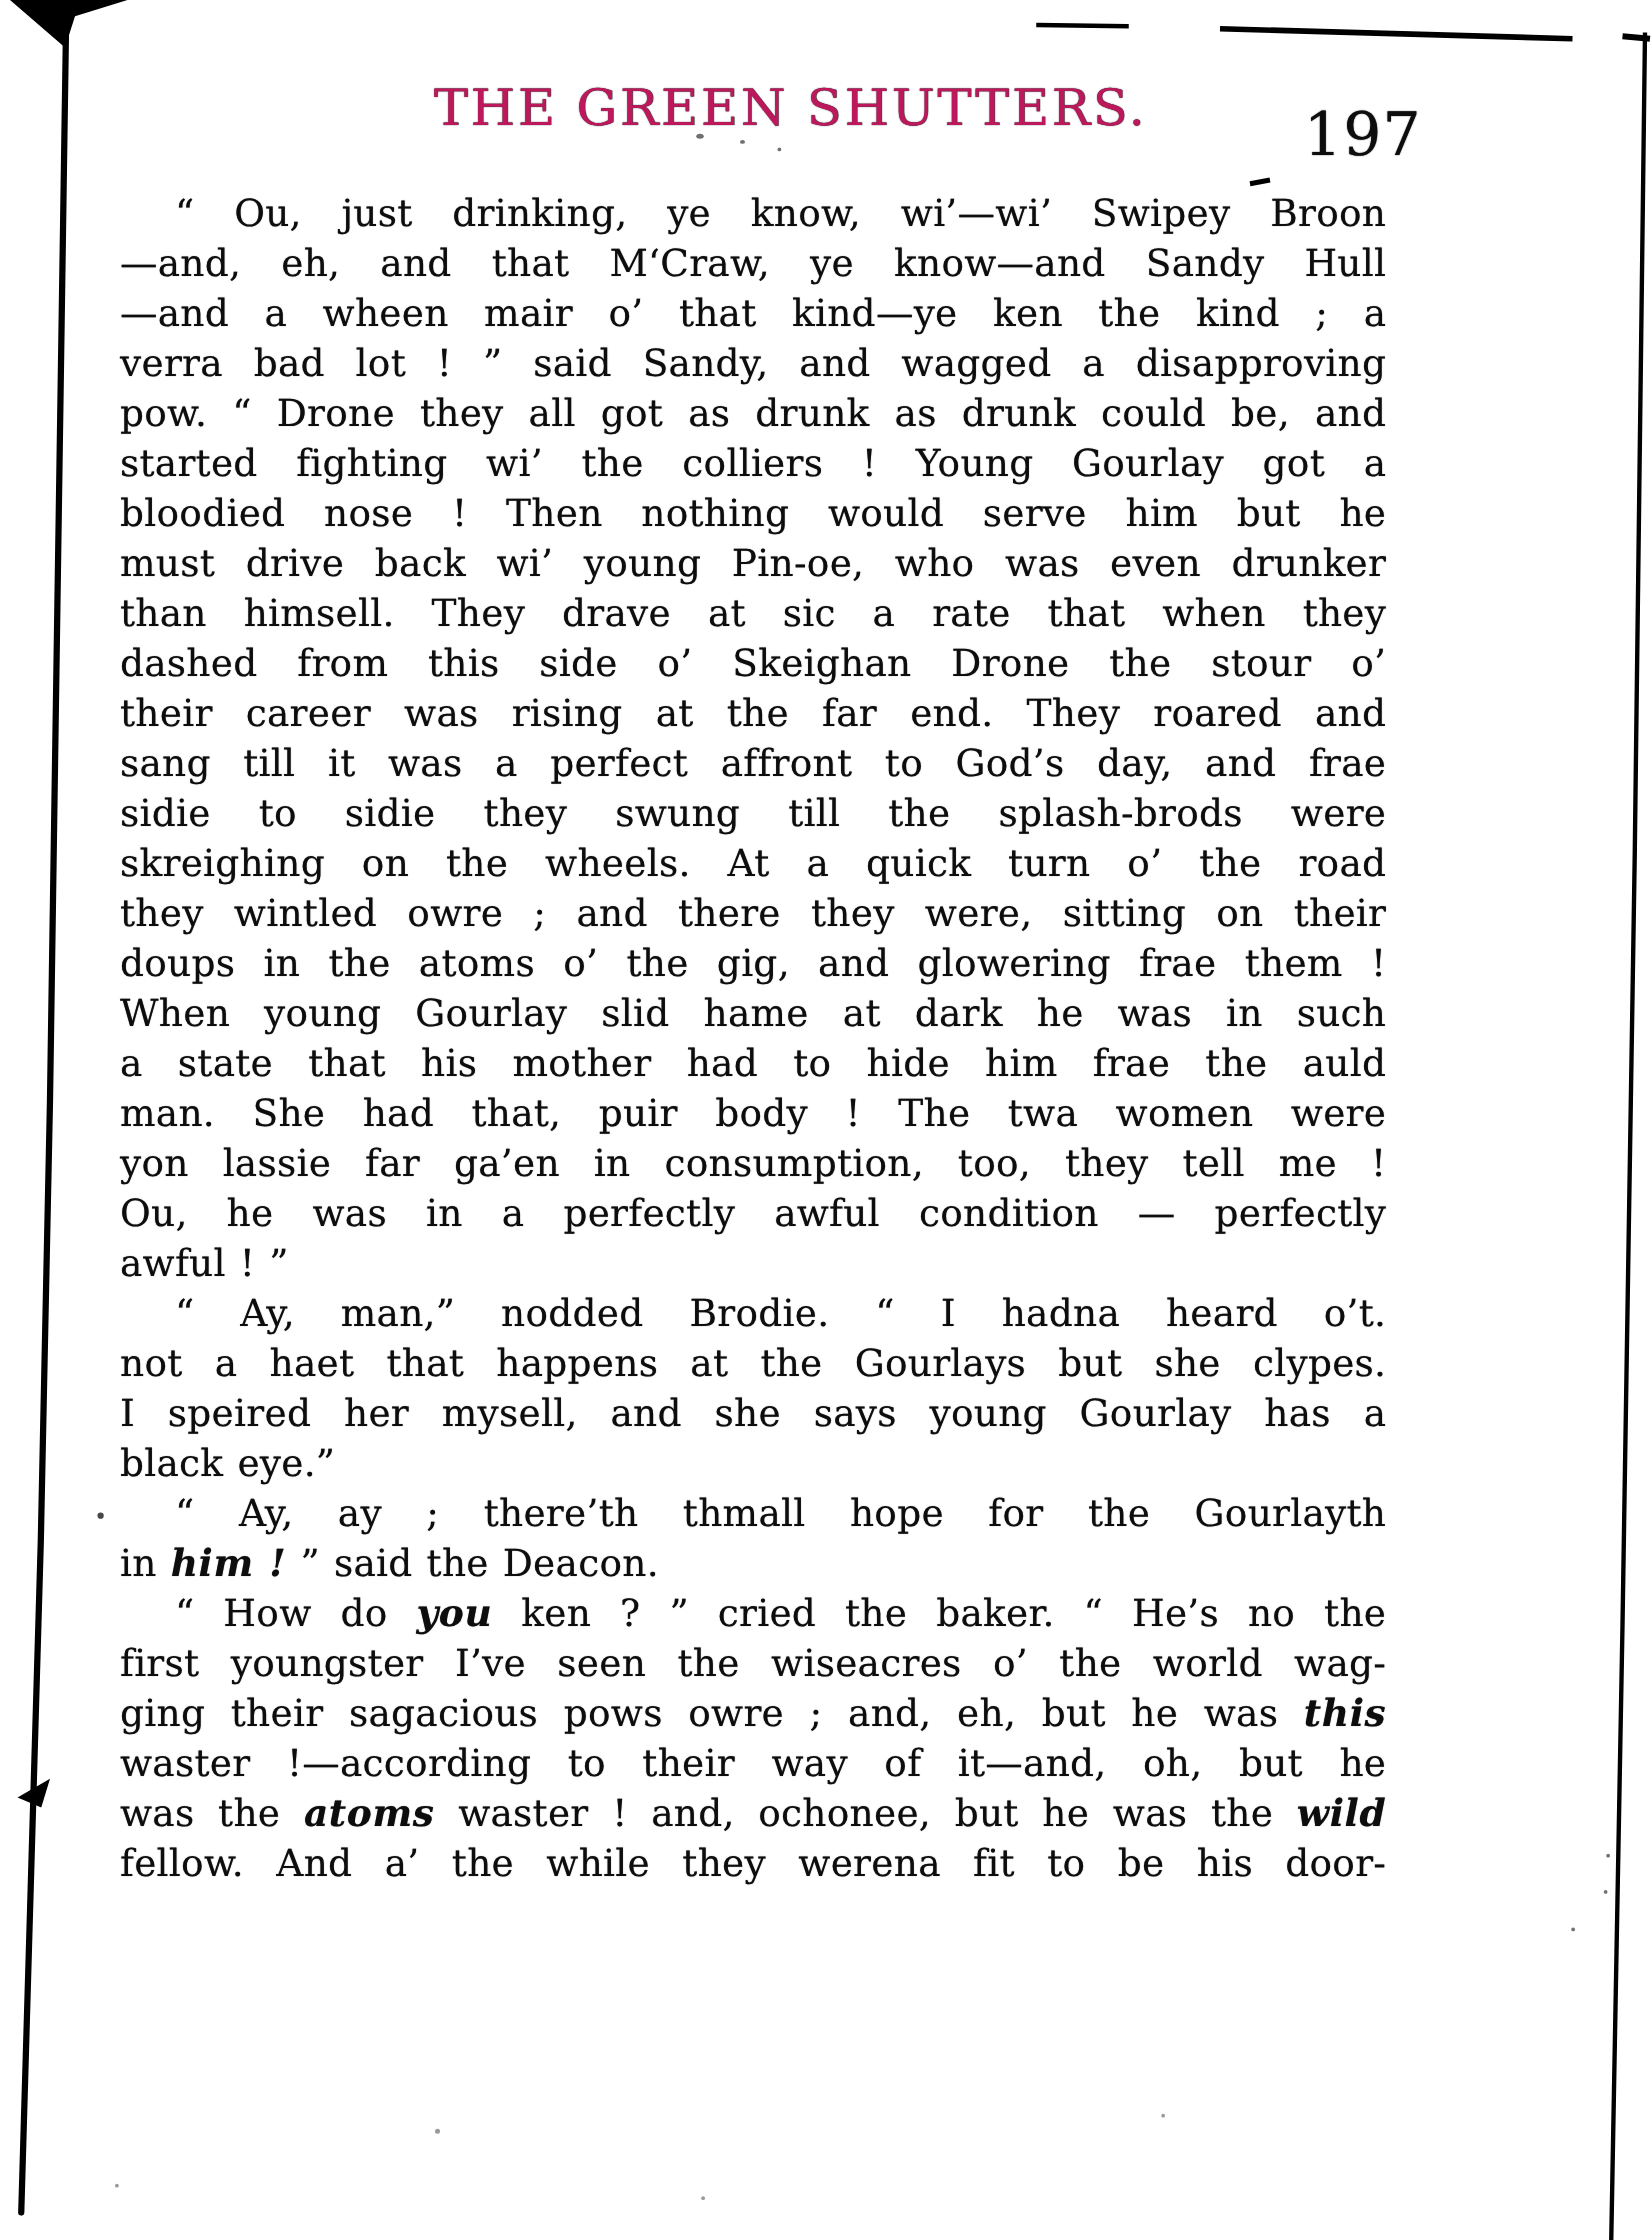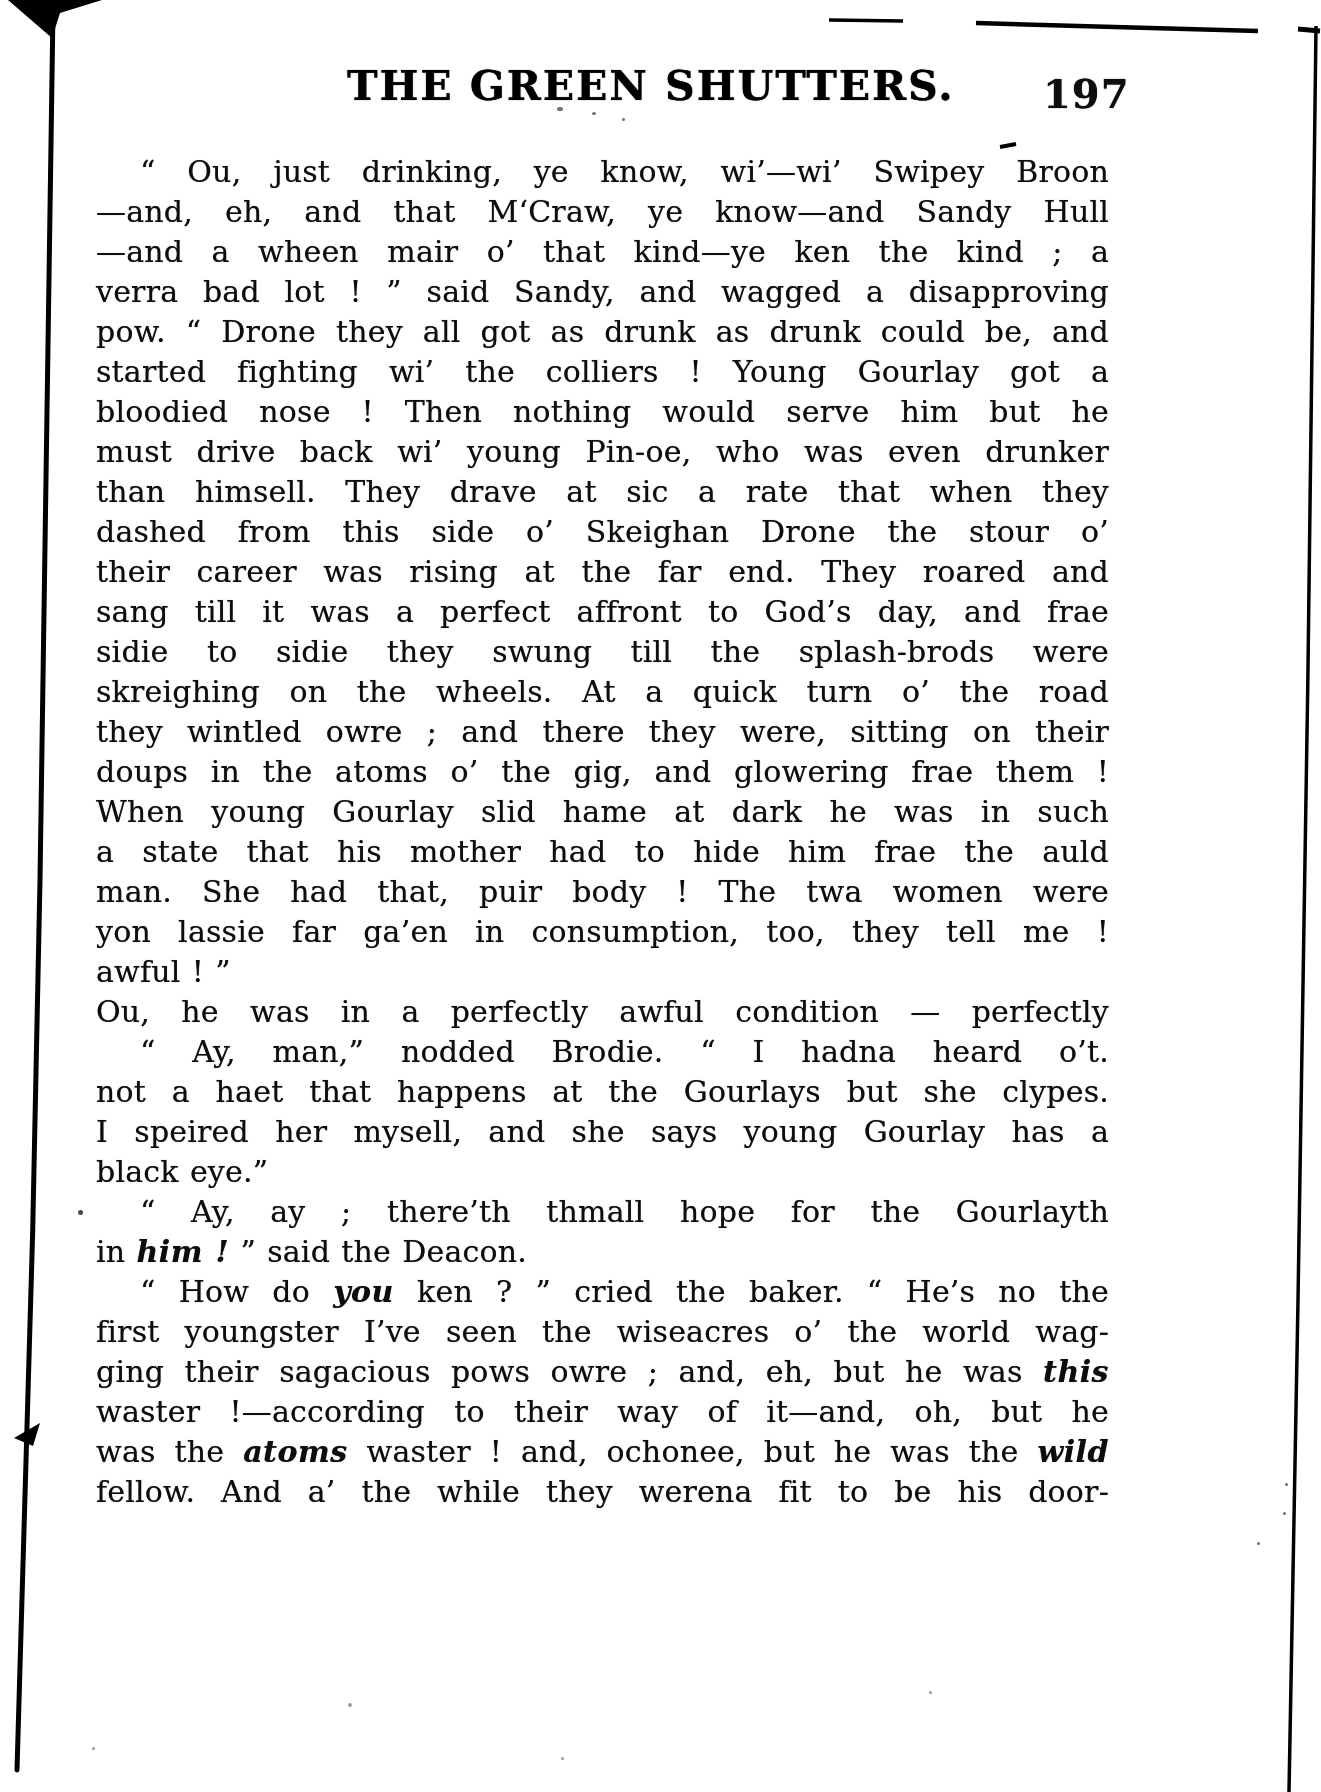--- a/index.html
+++ b/index.html
@@ -11,29 +11,29 @@
     font-family: "DejaVu Serif", "Liberation Serif", serif;
     color: #0d0d0d;
   }
   .page { position: absolute; inset: 0; background: #ffffff; }
 
   
   .header { position: absolute; top: 56px; left: 0; width: 100%; height: 70px; }
   .running-title {
     position: absolute; top: 6px; left: 347px; width: 516px;
     text-align: center;
-    font-size: 41px; font-weight: 700; letter-spacing: 2px;
-    color: #000000;
+    font-size: 41px; font-weight: 400; letter-spacing: 2px;
+    color: #be185d;
     text-shadow: 0 0 1px rgba(0,0,0,0.85), 0.5px 0.5px 0 rgba(0,0,0,0.5);
     transform: scaleY(0.98);
     white-space: nowrap;
   }
   .page-number {
-    position: absolute; top: 14px; left: 1043px;
-    font-size: 40px; font-weight: 700; letter-spacing: 1px;
+    position: absolute; top: 24px; left: 1043px;
+    font-size: 48px; font-weight: 400; letter-spacing: 1px;
     text-shadow: 0 0 1px rgba(0,0,0,0.9);
   }
 
   
   .text-block {
     position: absolute; top: 152px; left: 96px; width: 1013px;
     font-size: 30px;
     text-shadow: 0 0 0.8px rgba(0,0,0,0.6);
     word-spacing: 1.5px;
     letter-spacing: 0.2px;
@@ -94,22 +94,22 @@
         <div class="line">their career was rising at the far end. They roared and</div>
         <div class="line">sang till it was a perfect affront to God’s day, and frae</div>
         <div class="line">sidie to sidie they swung till the splash-brods were</div>
         <div class="line">skreighing on the wheels. At a quick turn o’ the road</div>
         <div class="line">they wintled owre ; and there they were, sitting on their</div>
         <div class="line">doups in the atoms o’ the gig, and glowering frae them !</div>
         <div class="line">When young Gourlay slid hame at dark he was in such</div>
         <div class="line">a state that his mother had to hide him frae the auld</div>
         <div class="line">man. She had that, puir body ! The twa women were</div>
         <div class="line">yon lassie far ga’en in consumption, too, they tell me !</div>
+        <div class="line">Ou, he was in a perfectly awful condition — perfectly</div>
         <div class="line flush">awful ! ”</div>
-        <div class="line">Ou, he was in a perfectly awful condition — perfectly</div>
       </div>
       <div class="para">
         <div class="line first">“ Ay, man,” nodded Brodie. “ I hadna heard o’t.</div>
       </div>
       <div class="para">
         <div class="line">not a haet that happens at the Gourlays but she clypes.</div>
         <div class="line">I speired her mysell, and she says young Gourlay has a</div>
         <div class="line flush">black eye.”</div>
       </div>
       <div class="para">

